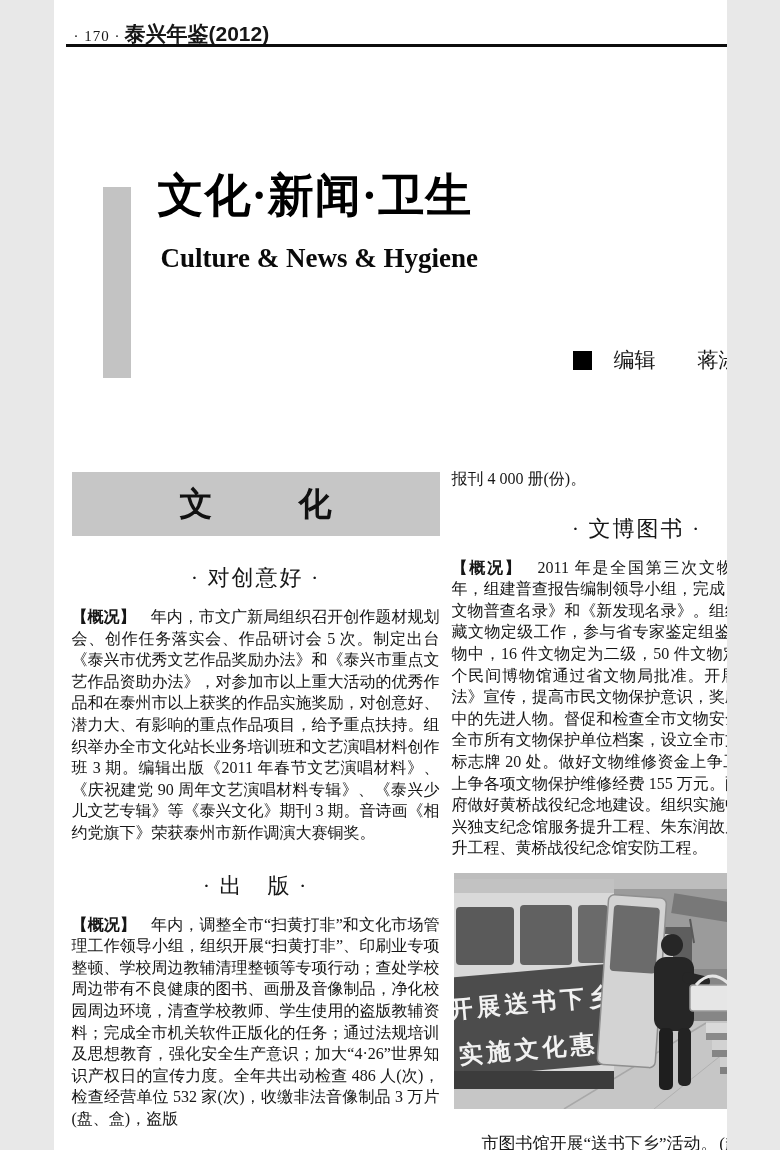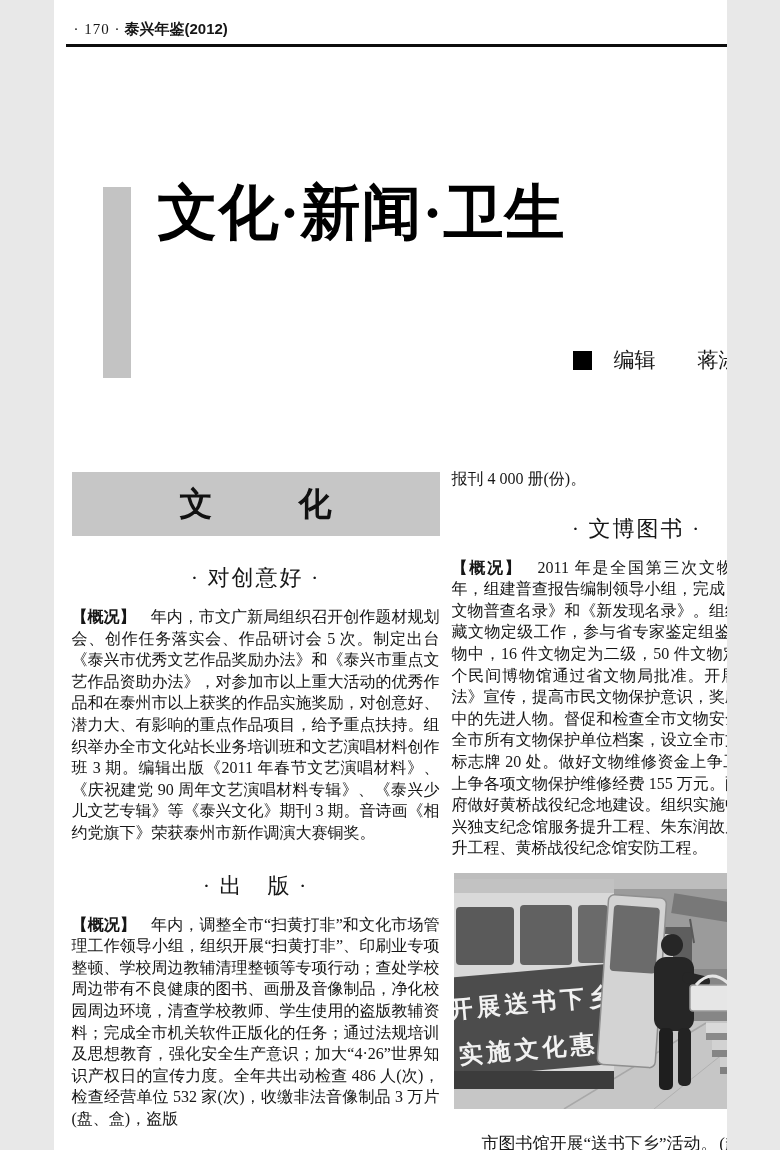--- a/index.html
+++ b/index.html
@@ -4,25 +4,25 @@
 <style>
   html,body{margin:0;padding:0;background:#e8e8e8;}
   .page{
     position:relative;width:673px;height:1150px;margin:0 auto;
     background:#ffffff;overflow:hidden;
     font-family:"Liberation Serif","DejaVu Serif",serif;color:#161616;
   }
   
   .running-head{position:absolute;top:20px;left:20px;display:flex;align-items:baseline;gap:4px;font-size:15px;}
   .running-head .pno{font-family:"Liberation Serif","DejaVu Serif",serif;letter-spacing:1px;}
-  .running-head .book{font-family:"Liberation Sans","DejaVu Sans",sans-serif;font-weight:bold;font-size:15px;}
+  .running-head .book{font-family:"Liberation Sans","DejaVu Sans",sans-serif;font-weight:bold;font-size:21px;}
   .head-rule{position:absolute;top:44px;left:12px;width:756px;height:3px;background:#0d0d0d;}
   
   .gray-bar{position:absolute;left:49px;top:187px;width:28px;height:191px;background:#c3c3c3;}
-  .chapter-title{position:absolute;left:104px;top:140px;font-size:60px;line-height:1.1;font-weight:bold;letter-spacing:1px;color:#000;white-space:nowrap;}
+  .chapter-title{position:absolute;left:104px;top:140px;font-size:46px;line-height:1.1;font-weight:bold;letter-spacing:1px;color:#000;white-space:nowrap;}
   .chapter-sub{position:absolute;left:107px;top:243px;font-size:27px;font-weight:bold;color:#0a0a0a;white-space:nowrap;}
   .editor-line{position:absolute;left:519px;top:346px;display:flex;align-items:center;font-size:21px;white-space:nowrap;gap:16px;}
   .editor-square{width:19px;height:19px;background:#000;margin-right:6px;flex:0 0 auto;}
   .editor-name{margin-left:26px;}
   
   .col{position:absolute;top:462px;}
   .col-left{left:18px;width:368px;}
   .col-right{left:398px;width:370px;}
   .culture-banner{
     margin-top:10px;height:64px;background:#c6c6c6;
@@ -48,20 +48,21 @@
 <div class="page">
 
   <div class="running-head">
     <span class="pno">· 170 ·</span>
     <span class="book">泰兴年鉴(2012)</span>
   </div>
   <div class="head-rule"></div>
 
   <div class="gray-bar"></div>
   <h1 class="chapter-title">文化·新闻·卫生</h1>
+  <div class="chapter-sub">Culture &amp; News &amp; Hygiene</div>
   <div class="editor-line">
     <span class="editor-square"></span>
     <span>编辑</span>
     <span class="editor-name">蒋淑颖</span>
   </div>
 
   <div class="col col-left">
     <div class="culture-banner">
       <span>文</span>
       <span>化</span>

